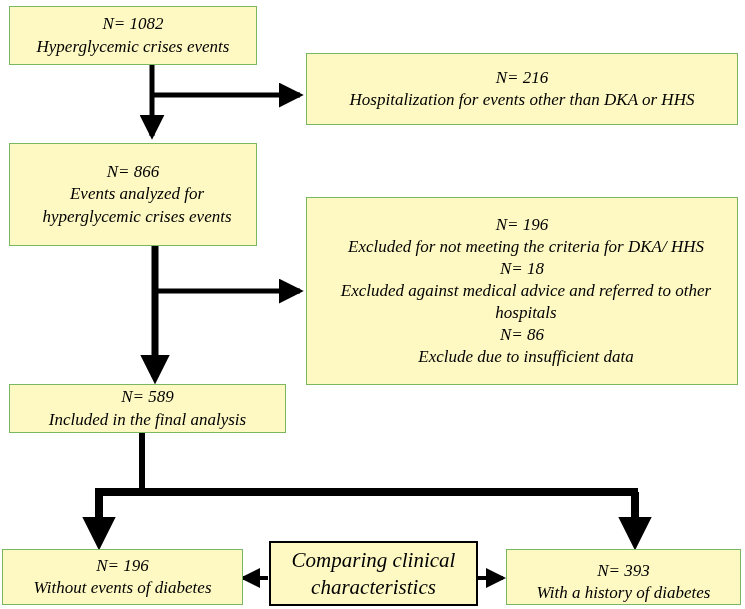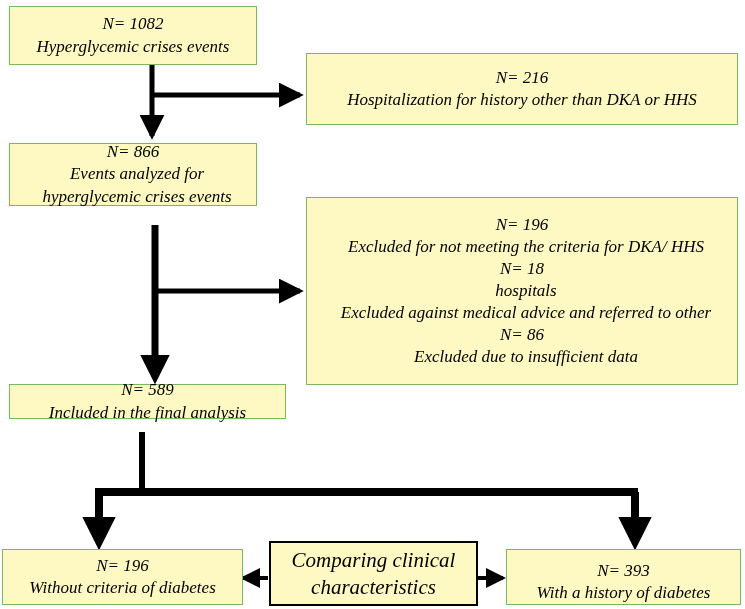--- a/index.html
+++ b/index.html
@@ -84,47 +84,47 @@
     <line x1="478" y1="578" x2="503" y2="578" stroke="#000000" stroke-width="4" marker-end="url(#arrowThin)"></line>
   </svg>
 
   <div class="box green" style="left:9px; top:6px; width:248px; height:59px;">
     <div class="line center">N= 1082</div>
     <div class="line center">Hyperglycemic crises events</div>
   </div>
 
   <div class="box green" style="left:306px; top:53px; width:432px; height:72px;align-items:center;">
     <div class="line center">N= 216</div>
-    <div class="line center">Hospitalization for history other than DKA or HHS</div>
+    <div class="line center">Hospitalization for events other than DKA or HHS</div>
   </div>
 
-  <div class="box green" style="left:9px; top:143px; width:248px; height:63px;">
+  <div class="box green" style="left:9px; top:143px; width:248px; height:103px;">
     <div class="line center">N= 866</div>
     <div class="line left">Events analyzed for</div>
     <div class="line left">hyperglycemic crises events</div>
   </div>
 
   <div class="box green" style="left:306px; top:197px; width:432px; height:188px; justify-content:center;">
     <div class="line center">N= 196</div>
     <div class="line left">Excluded for not meeting the criteria for DKA/ HHS</div>
     <div class="line center">N= 18</div>
+    <div class="line left">Excluded against medical advice and referred to other</div>
     <div class="line left">hospitals</div>
-    <div class="line left">Excluded against medical advice and referred to other</div>
     <div class="line center">N= 86</div>
-    <div class="line left">Excluded due to insufficient data</div>
+    <div class="line left">Exclude due to insufficient data</div>
   </div>
 
-  <div class="box green" style="left:9px; top:384px; width:277px; height:35px;">
+  <div class="box green" style="left:9px; top:384px; width:277px; height:49px;">
     <div class="line center">N= 589</div>
     <div class="line center">Included in the final analysis</div>
   </div>
 
   <div class="box green" style="left:2px; top:549px; width:241px; height:56px;">
     <div class="line center">N= 196</div>
-    <div class="line center">Without criteria of diabetes</div>
+    <div class="line center">Without events of diabetes</div>
   </div>
 
   <div class="box black" style="left:269px; top:541px; width:209px; height:65px;">
     <div class="line big">Comparing clinical</div>
     <div class="line big">characteristics</div>
   </div>
 
   <div class="box green" style="left:506px; top:549px; width:235px; height:56px;justify-content:flex-end;">
     <div class="line center">N= 393</div>
     <div class="line center">With a history of diabetes</div>

